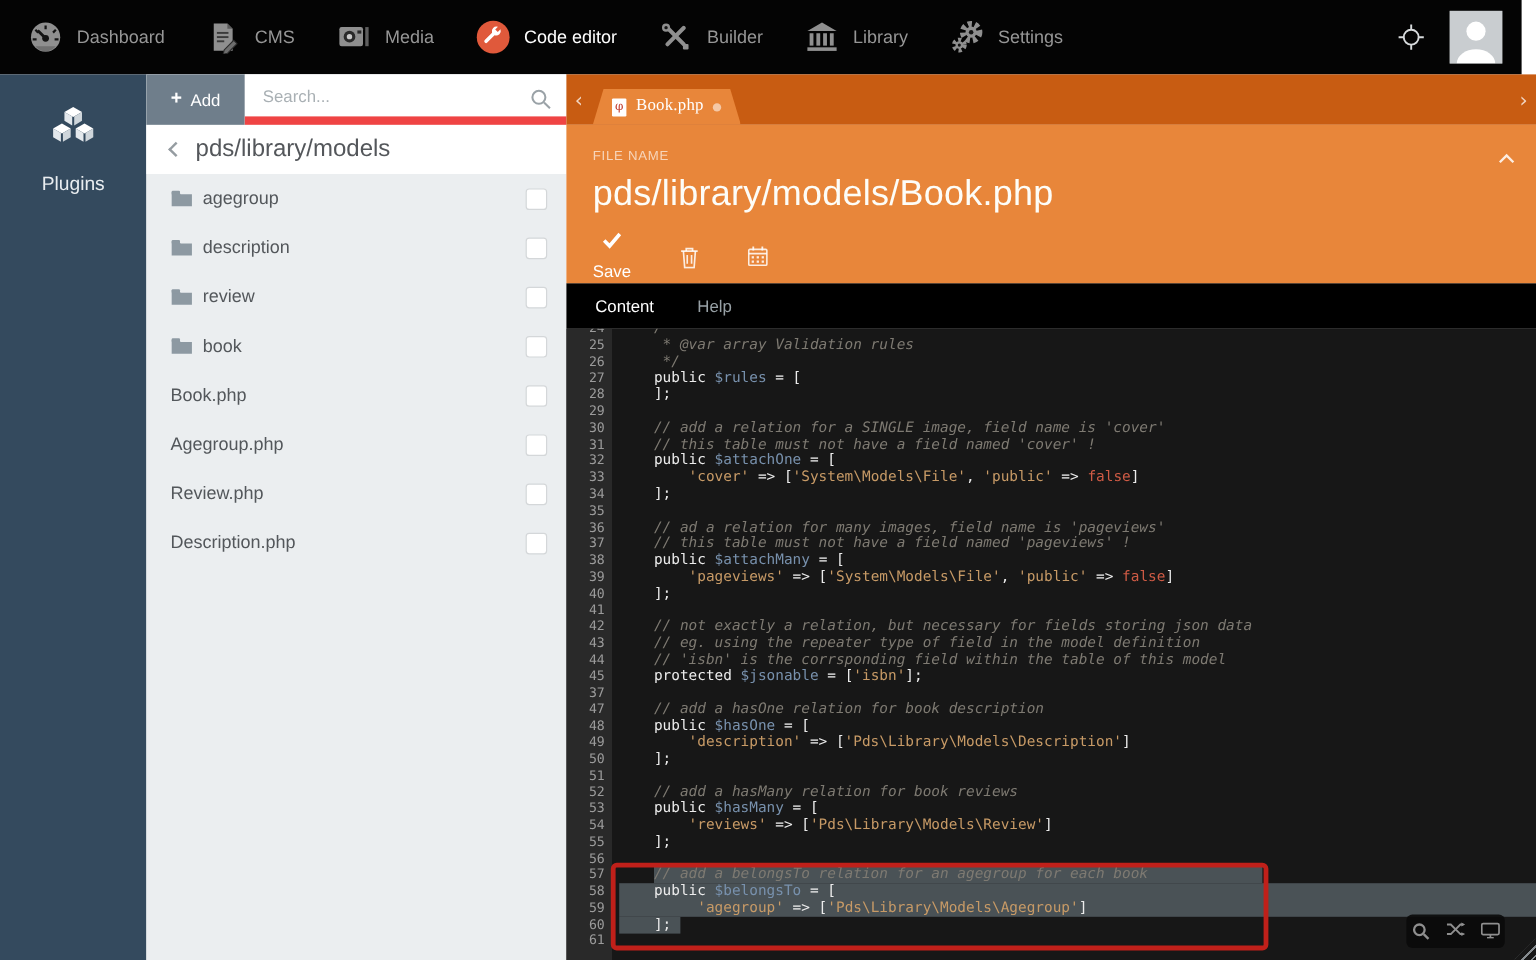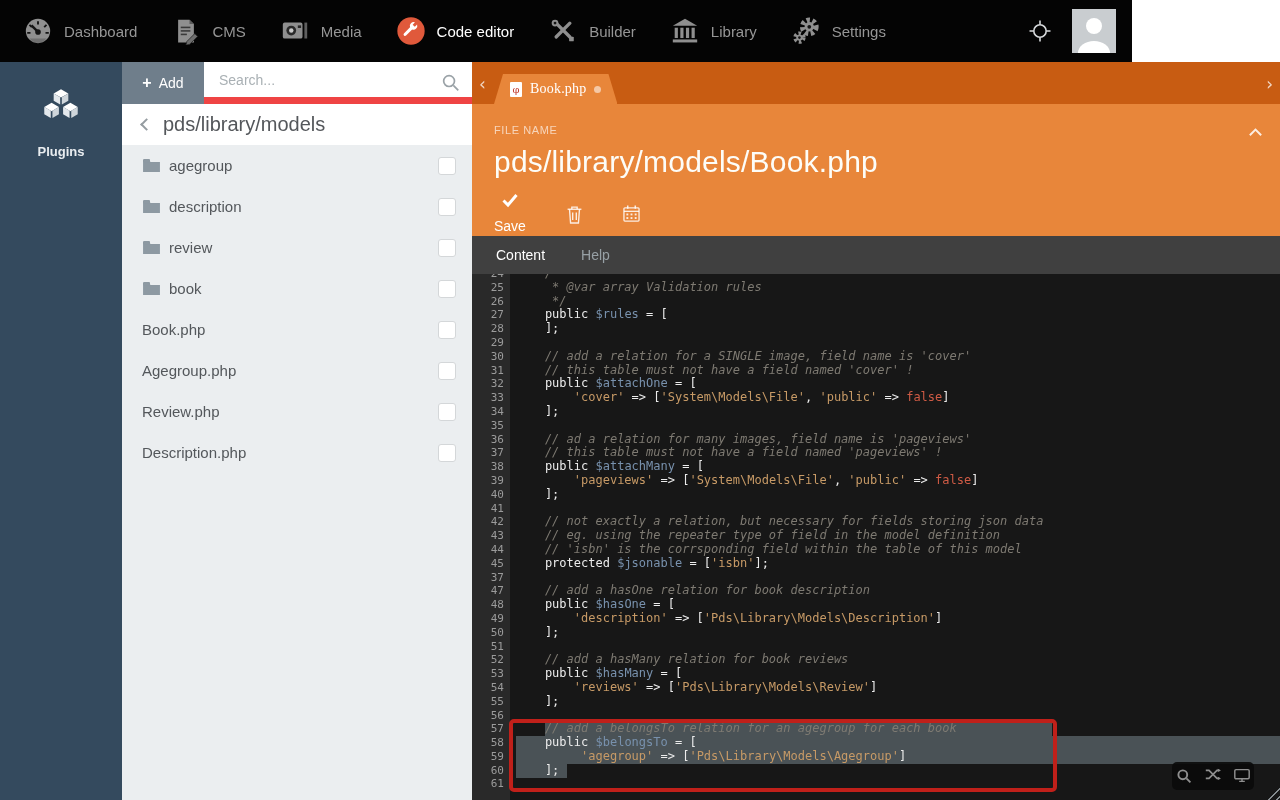--- a/index.html
+++ b/index.html
@@ -1,38 +1,38 @@
 <!DOCTYPE html>
 <html><head>
 <meta charset="utf-8">
 <style>
   * { margin:0; padding:0; box-sizing:border-box; }
   html,body { width:1280px; height:800px; overflow:hidden; background:#fff;
     font-family:"Liberation Sans", sans-serif; }
   body { position:relative; }
 
   
-  #topnav { position:absolute; left:0; top:0; width:1132px; height:62px;
+  #topnav { position:absolute; left:0; top:0; width:1268px; height:62px;
     background:#040404; display:flex; align-items:center; }
   #nav-items { display:flex; align-items:center; height:100%; padding-left:6px; }
   .nav-item { display:flex; align-items:center; gap:11px; padding:0 17px; height:100%;
     cursor:pointer; }
   .nav-ico { width:30px; height:30px; display:flex; align-items:center; justify-content:center; color:#8f8f8f; }
   .nav-ico svg { display:block; }
   .nav-label { font-size:15px; color:#969696; }
   .nav-item.active .nav-label { color:#ffffff; }
   .nav-right { margin-left:auto; display:flex; align-items:center; gap:20px; padding-right:16px; }
   .crosshair { width:24px; height:24px; color:#d7dadc; cursor:pointer; }
   .avatar { width:44px; height:44px; background:#c9cdd0; overflow:hidden; cursor:pointer; }
 
   
   #sidebar { position:absolute; left:0; top:62px; width:122px; height:738px; background:#344a5e; }
   .side-item { padding-top:24px; display:flex; flex-direction:column; align-items:center; gap:12px;
     cursor:pointer; }
-  .side-item .s-label { color:#e9edf0; font-size:13px;font-weight:bold; }
+  .side-item .s-label { color:#e9edf0; font-size:16px; }
 
   
   #filepanel { position:absolute; left:122px; top:62px; width:350px; height:738px; background:#ebeef0; }
   .fp-top { height:42px; display:flex; }
   .add-btn { width:82px; height:42px; background:#6f7e8b; border:none; color:#fff; font-size:14px;
     font-family:inherit; display:flex; align-items:center; justify-content:center; gap:7px; cursor:pointer; }
   .add-btn .plus { font-size:16px; font-weight:bold; line-height:1; }
   .searchbox { flex:1; background:#ffffff; position:relative; border-bottom:7px solid #ef4444; }
   .searchbox input { width:100%; height:100%; border:none; outline:none; padding:0 34px 0 15px;
     font-size:14px; color:#54575b; font-family:inherit; background:transparent; }
@@ -66,21 +66,21 @@
   #orangehead { height:132px; background:#e8863a; position:relative; padding:20px 0 0 22px; }
   .filelabel { font-size:11px; letter-spacing:.6px; color:rgba(255,255,255,.65); }
   .filepath { margin-top:9px; font-size:30px; font-weight:300; color:#fdfdf8; letter-spacing:.2px; }
   .actions { margin-top:13px; display:flex; align-items:center; gap:40px; }
   .saveblock { display:flex; align-items:center; gap:10px; color:#fff; font-size:14px; cursor:pointer;flex-direction:column; }
   .hd-ico { width:17px; height:17px; color:rgba(255,255,255,.85); cursor:pointer; }
   .collapse { position:absolute; right:18px; top:26px; width:11px; height:11px; cursor:pointer; }
   .collapse i { display:block; width:9px; height:9px; border-left:2px solid rgba(255,255,255,.85);
     border-top:2px solid rgba(255,255,255,.85); transform:rotate(45deg); }
 
-  #contentbar { height:38px; background:#404040; display:flex; align-items:center; padding-left:24px; gap:36px; }
+  #contentbar { height:38px; background:#000000; display:flex; align-items:center; padding-left:24px; gap:36px; }
   .ctab { font-size:14px; color:#97a0a5; cursor:pointer; }
   .ctab.active { color:#ffffff; }
 
   
   #editor { position:relative; height:526px; background:#171717; overflow:hidden;
     font-family:"DejaVu Sans Mono", monospace; font-size:12px; cursor:text; }
   .gutterbg { position:absolute; left:0; top:0; bottom:0; width:38px; background:#292929; z-index:0; }
   .sel { position:absolute; background:#4a5256; height:14px; z-index:0; }
   .sel.s57 { left:73px;  top:448px; width:507px; }
   .sel.s58 { left:44px;  top:462px; width:764px; }

